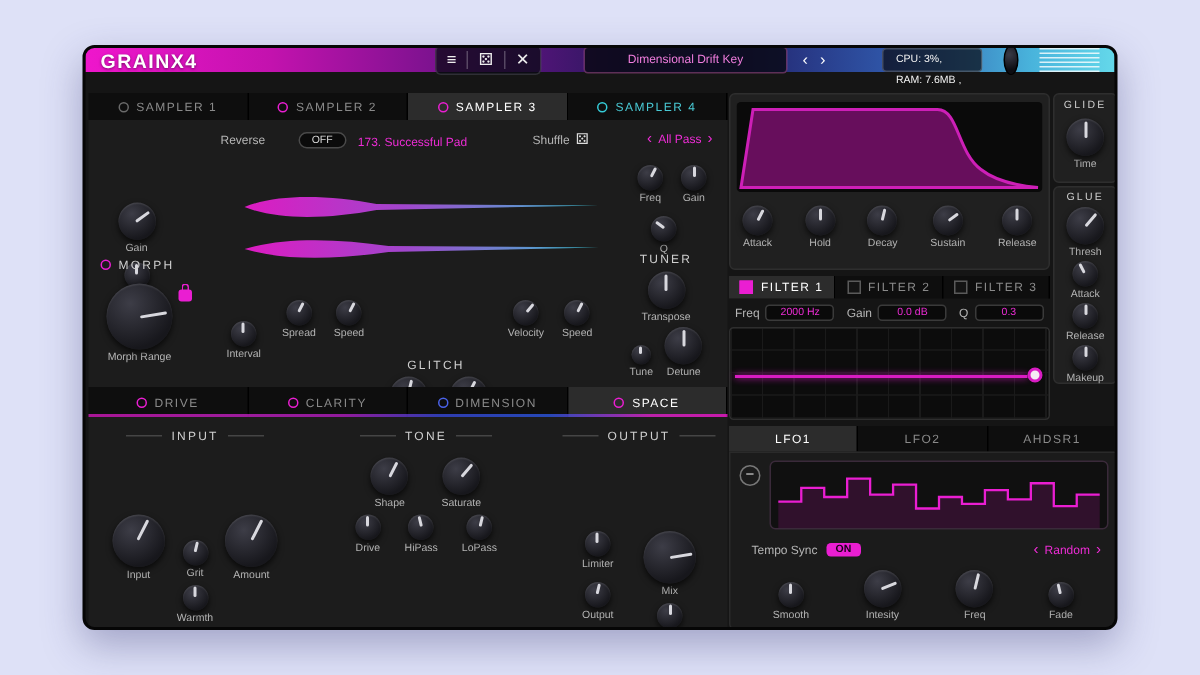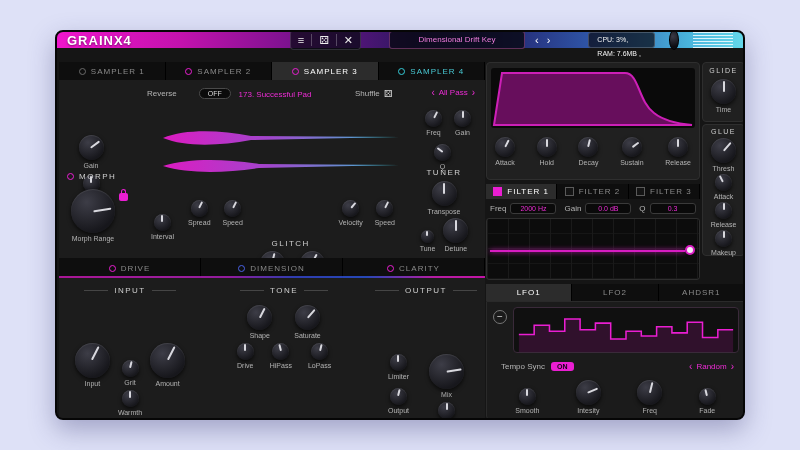--- a/index.html
+++ b/index.html
@@ -274,26 +274,30 @@
           </div>
     </div>
   </div>
 
   <div class="tabrow" style="left:2px;top:226px;width:426px;height:20px;">
     <div class="tab">
           <span class="dot mag"></span>
           <span>DRIVE</span>
         </div>
     <div class="tab">
+          <span class="dot mag"></span>
+          <span>CLARITY</span>
+        </div>
+    <div class="tab">
           <span class="dot blue"></span>
           <span>DIMENSION</span>
         </div>
-    <div class="tab">
+    <div class="tab active">
           <span class="dot mag"></span>
-          <span>CLARITY</span>
+          <span>SPACE</span>
         </div>
     <div class="fxline"></div>
   </div>
 
   <div class="panel" style="left:2px;top:246px;width:426px;height:142px;display:flex;">
     <div style="flex:0 0 142px;padding:8px 4px;box-sizing:border-box;">
       <div class="ttl ttl-lines">INPUT</div>
       <div class="krow" style="gap:8px;justify-content:center;margin-top:18px;align-items:center;">
         <div class="krow">
               <div class="kw">

